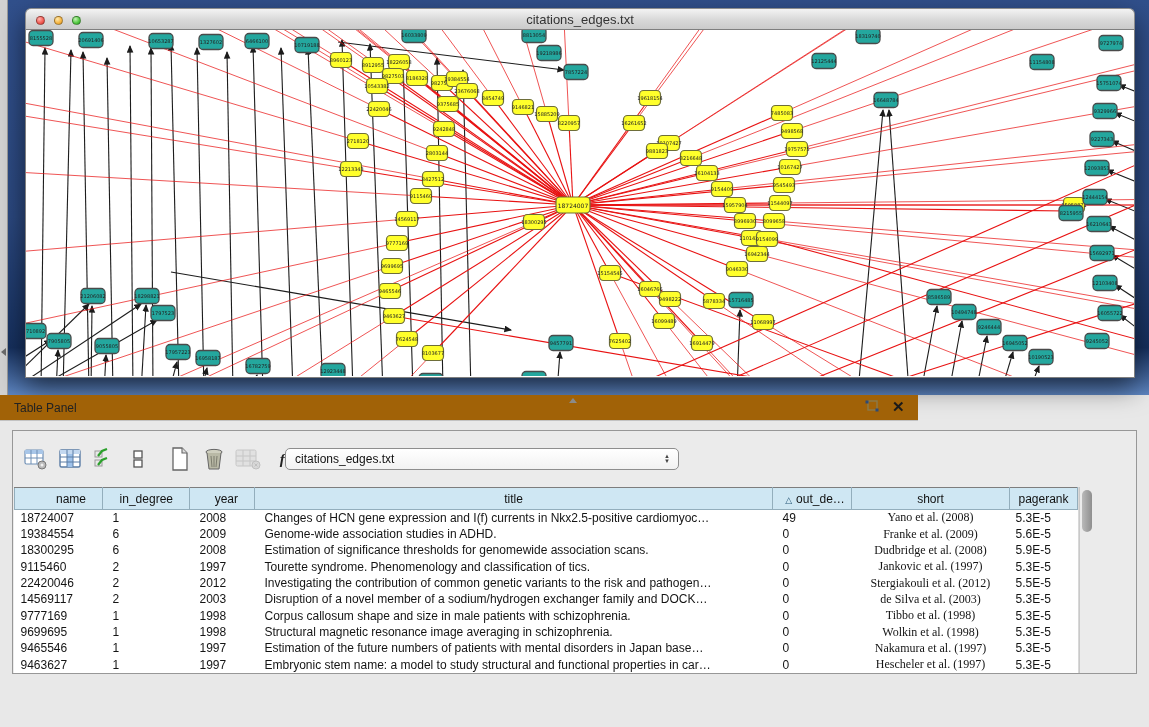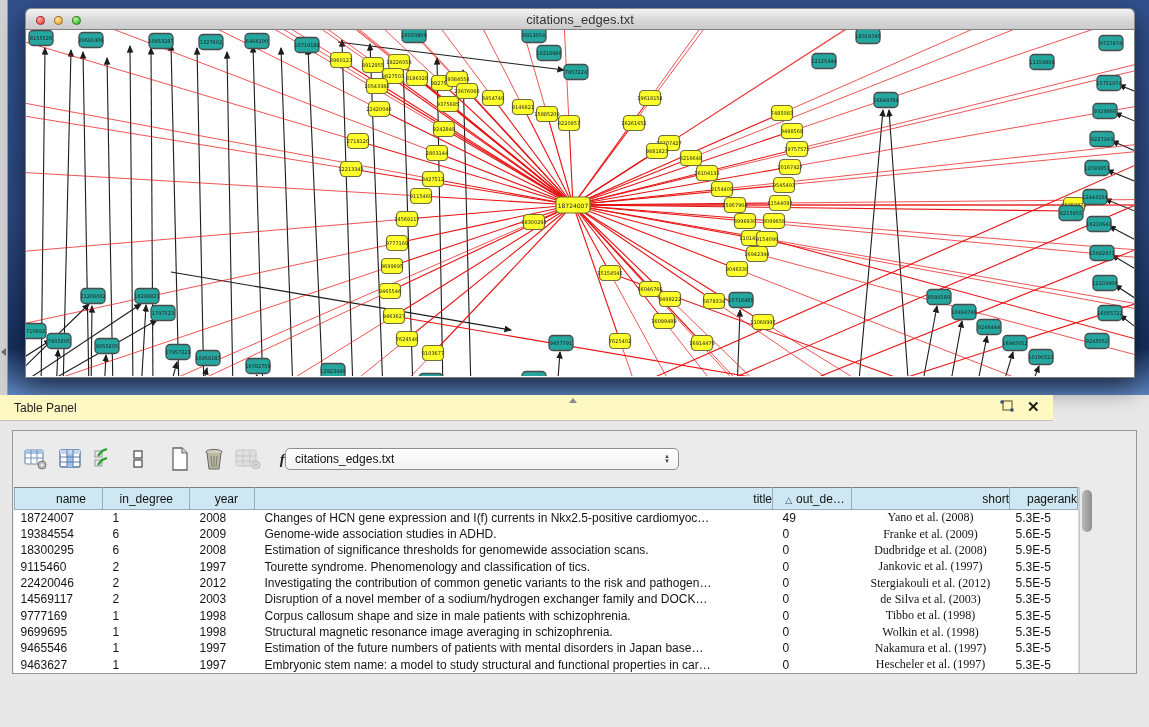--- a/index.html
+++ b/index.html
@@ -27,21 +27,21 @@
   svg#netsvg { display:block; }
   .bl { stroke:#1c1c1c; stroke-width:1.1; }
   .rl { stroke:#e81212; stroke-width:1.1; }
   .rx { stroke:#e81212; stroke-width:0.8; opacity:.9; }
   .nt { fill:#24a79e; stroke:#4a4a4a; stroke-width:1.3; }
   .ny { fill:#ffff2b; stroke:#6e6e3a; stroke-width:1.2; }
   .nlbl { font-family:"DejaVu Sans",sans-serif; font-size:5px; fill:#222; text-anchor:middle; }
   .hlbl { font-family:"DejaVu Sans",sans-serif; font-size:6px; fill:#222; text-anchor:middle; }
 
   
-  .panel-titlebar { position:absolute; left:0; top:395px; width:1053px; height:26px; background:#fef9c3;
+  .panel-titlebar { position:absolute; left:0; top:395px; width:918px; height:26px; background:#a16207;
                     border-bottom:1px solid #c2c2c2; }
   .panel-title { position:absolute; left:14px; top:6px; font-size:12px; color:#222; }
   .splitter-handle { position:absolute; left:569px; top:3px; width:0; height:0;
                      border-left:4px solid transparent; border-right:4px solid transparent; border-bottom:5px solid #8b8b8b; }
   .pt-icons { position:absolute; right:10px; top:4px; display:flex; gap:12px; align-items:center; }
   .pt-icon { width:16px; height:16px; cursor:default; }
   .close-x { font-size:15px; font-weight:bold; color:#1a1a1a; line-height:16px; }
 
   
   .panel-body { position:absolute; left:0; top:421px; width:1149px; height:255px; background:#e8e8e8; }
@@ -64,21 +64,21 @@
   .tfill { flex:1; background:#fff; border-left:1px solid #d8d8d8; }
   .vscroll { width:15px; background:#f4f4f4; border-left:1px solid #c9c9c9; position:relative; }
   .vthumb { position:absolute; left:2px; top:3px; width:10px; height:42px; border-radius:5px;
             background:linear-gradient(90deg,#b9b9b9,#8f8f8f); }
   table.grid { border-collapse:collapse; table-layout:fixed; width:1063px; font-size:12px; color:#141414; }
   table.grid th { height:22px; background:#cfe7f3; border:1px solid #93aebc; border-top:1px solid #7d7d7d;
                   font-weight:normal; font-size:12px; color:#111; overflow:hidden; white-space:nowrap; }
   table.grid td { height:16px; padding-top:0; overflow:hidden; white-space:nowrap; background:#fff; }
   th.ar { text-align:right; padding-right:16px; }
   th.al { text-align:center; padding-left:6px; }
-  th.ac { text-align:right; }
+  th.ac { text-align:center; }
   td.cl { text-align:left; padding-left:6px; }
   td.cl2 { text-align:left; padding-left:10px; }
   td.cc { text-align:center;font-family:Liberation Serif, serif; }
   .sortglyph { font-size:9px; color:#2a5a7a; margin-right:4px; }
 
   
   .tabbar { position:absolute; left:0; top:676px; width:1149px; height:24px; background:#e8e8e8; }
   .seg { position:absolute; left:50%; transform:translateX(-50%); top:1px; display:flex; height:20px;
          border:1px solid #8a8a8a; border-radius:5px; overflow:hidden; background:#fff; }
   .seg-item { padding:0 16px; font-size:12px; line-height:19px; color:#1c1c1c;

